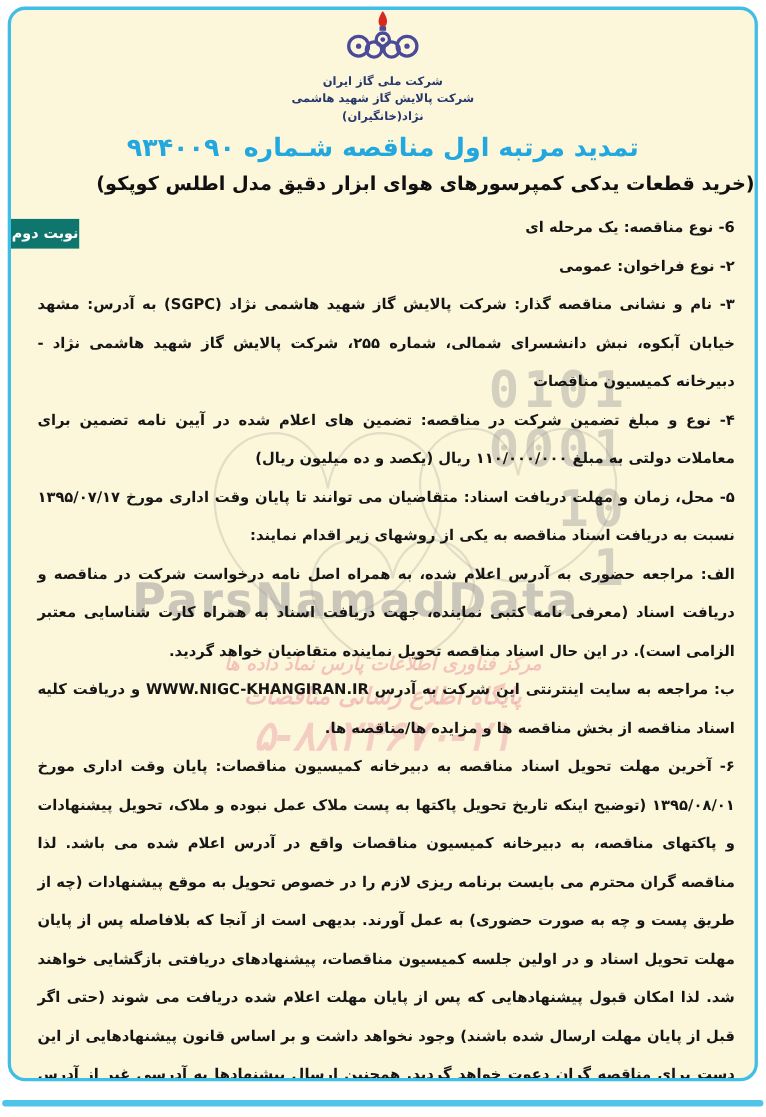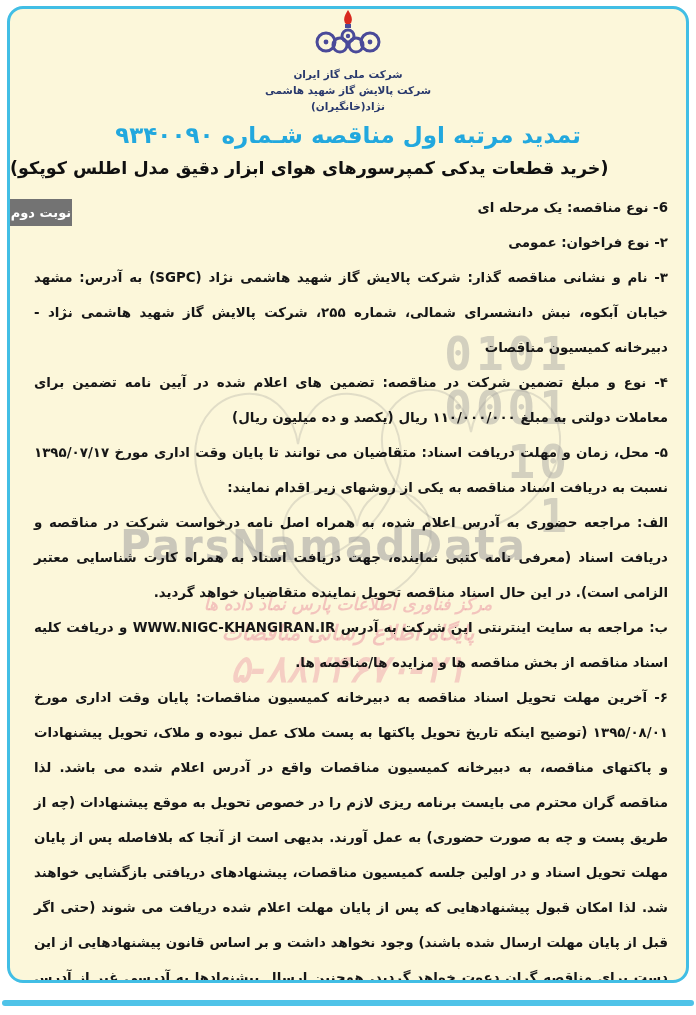--- a/index.html
+++ b/index.html
@@ -21,27 +21,27 @@
   .org-lines{
     margin-top:2px;color:#28386c;font-size:10.5px;font-weight:700;
     line-height:1.5;direction:rtl;
   }
   .doc-title{
     position:relative;z-index:3;text-align:center;direction:rtl;
     color:#22a8de;font-size:23px;font-weight:800;margin-top:8px;
     letter-spacing:-0.5px;
   }
   .doc-subtitle{
-    position:relative;z-index:3;text-align:left;direction:rtl;
+    position:relative;z-index:3;text-align:right;direction:rtl;
     color:#101010;font-size:17.5px;font-weight:700;margin-top:10px;
   }
   
   .round-badge{
     position:absolute;z-index:4;left:0;top:190px;width:62px;height:27px;
-    background:#737373;color:#ffffff;font-size:13px;font-weight:700;
+    background:#0f766e;color:#ffffff;font-size:13px;font-weight:700;
     display:flex;align-items:center;justify-content:center;direction:rtl;
   }
   
   .tender-body{
     position:relative;z-index:3;direction:rtl;text-align:justify;
     color:#161616;font-size:13.4px;font-weight:700;line-height:35px;
     padding:12px 18px 0 24px;
   }
   .tender-body p{margin:0;}
   

